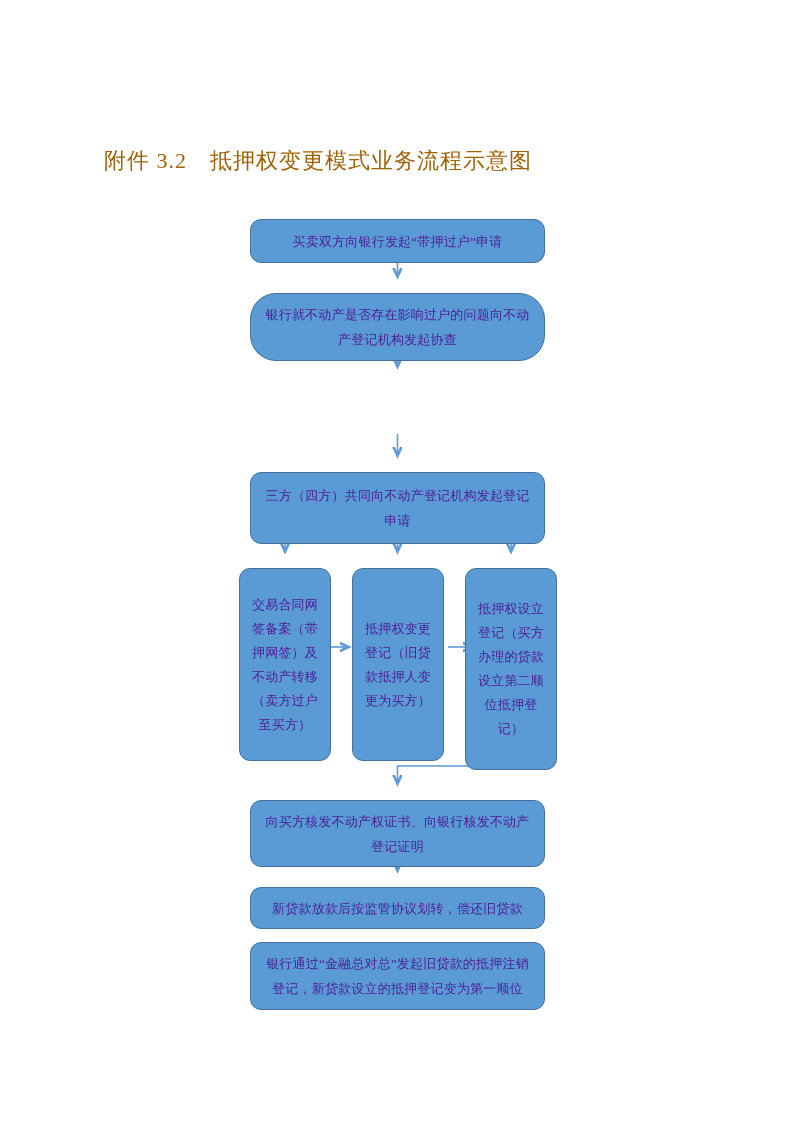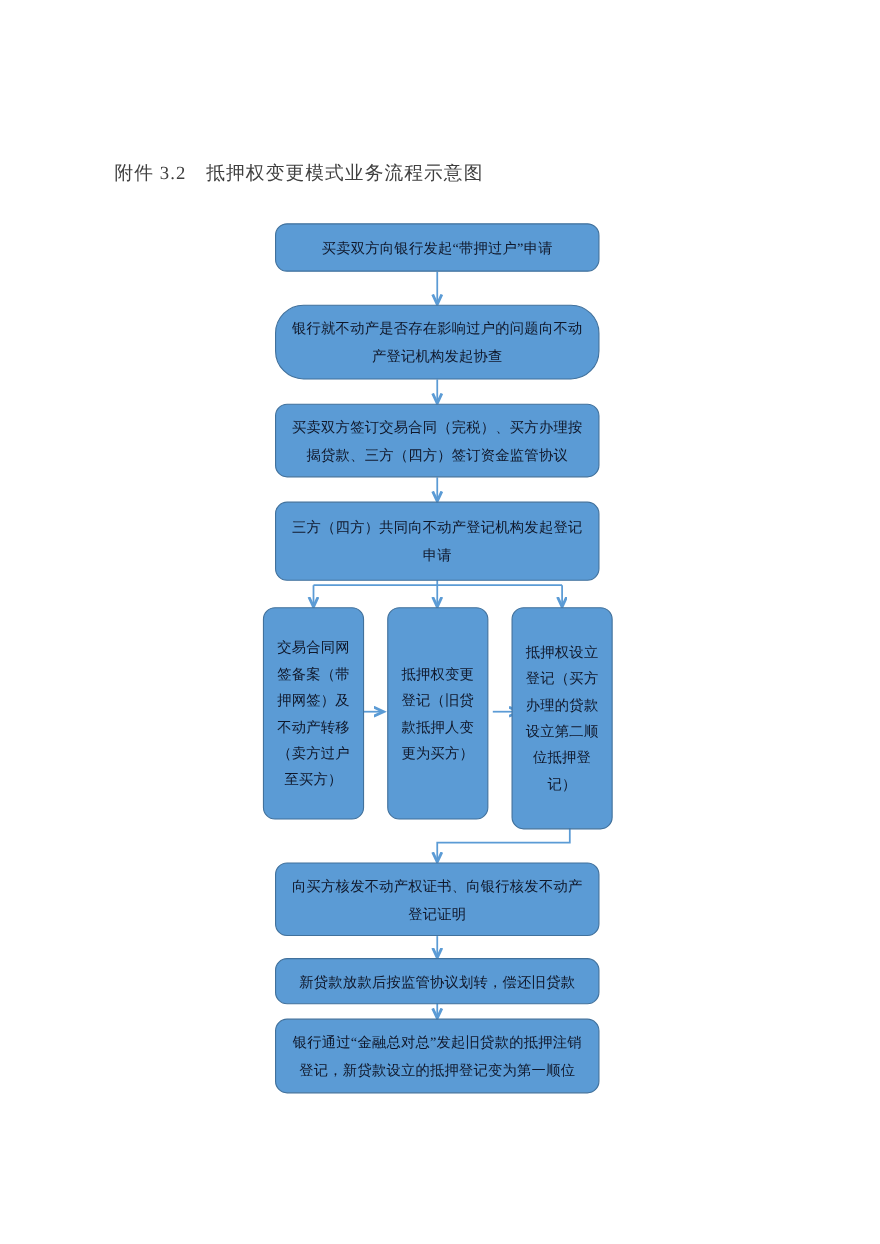--- a/index.html
+++ b/index.html
@@ -17,42 +17,43 @@
   #page {
     position: relative;
     width: 800px;
     height: 1131px;
     background: #ffffff;
   }
   .title {
     position: absolute;
     left: 104px;
     top: 146px;
-    font-size: 17px;
+    font-size: 22px;
     letter-spacing: 1px;
-    color: #404040;
+    color: #a16207;
     white-space: pre;
     font-family: "Liberation Serif", "DejaVu Serif", serif;
   }
   .node {
     position: absolute;
     box-sizing: border-box;
     background: #5B9BD5;
     border: 1px solid #41719C;
     border-radius: 11px;
-    color: #0f172a;
+    color: #4c1d95;
     display: flex;
     align-items: center;
     justify-content: center;
     text-align: center;
     font-size: 13px;
     line-height: 25px;
     letter-spacing: 0.2px;
     font-family: "Liberation Serif", "DejaVu Serif", serif;
     padding: 2px 12px;
+    margin-top: 16px;
   }
   .node .txt {
     display: block;
     width: 100%;
   }
   .node.narrow {
     padding: 0 6px;
     line-height: 24px;
     font-size: 13px;
   }
@@ -107,23 +108,20 @@
   </svg>
 
   <div class="node" style="left:250px; top:203px; width:295px; height:44px;">
     <span class="txt">买卖双方向银行发起“带押过户”申请</span>
   </div>
 
   <div class="node" style="left:250px; top:277px; width:295px; height:68px;border-radius:26px;">
     <span class="txt">银行就不动产是否存在影响过户的问题向不动产登记机构发起协查</span>
   </div>
 
-  <div class="node" style="left:250px; top:367px; width:295px; height:67px;">
-    <span class="txt">买卖双方签订交易合同（完税）、买方办理按揭贷款、三方（四方）签订资金监管协议</span>
-  </div>
 
   <div class="node" style="left:250px; top:456px; width:295px; height:72px;">
     <span class="txt">三方（四方）共同向不动产登记机构发起登记申请</span>
   </div>
 
   <div class="node narrow" style="left:239px; top:552px; width:92px; height:193px;">
     <span class="txt">交易合同网签备案（带押网签）及不动产转移（卖方过户至买方）</span>
   </div>
 
   <div class="node narrow" style="left:352px; top:552px; width:92px; height:193px;">

